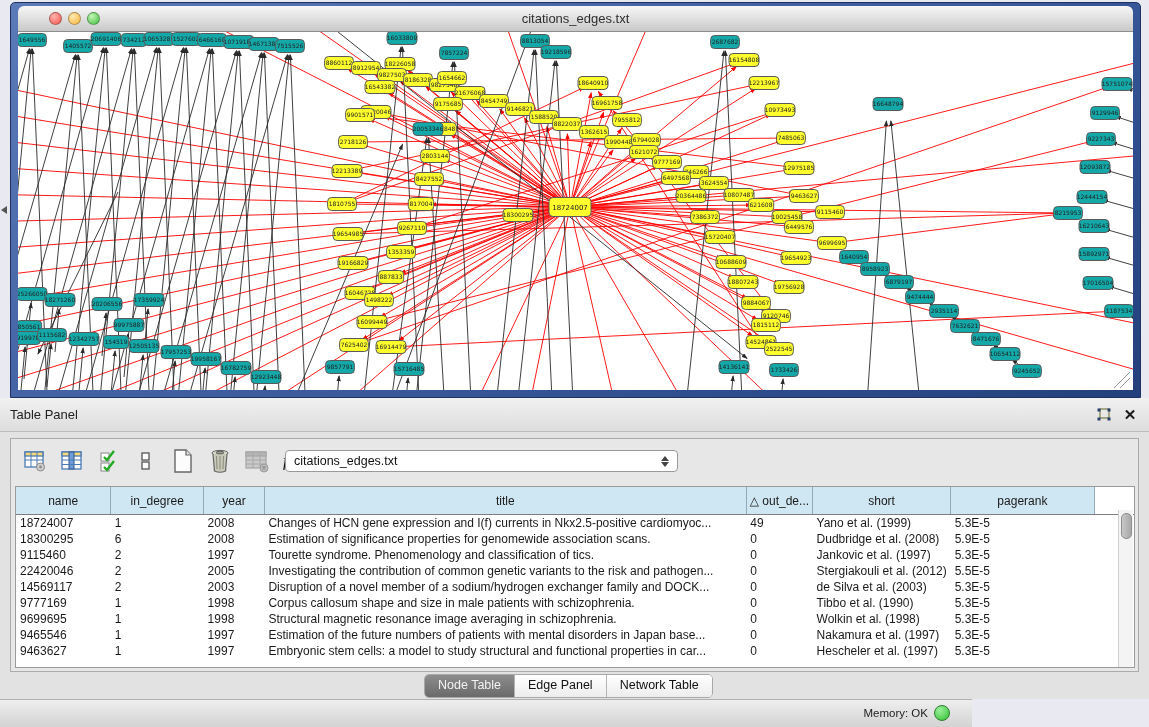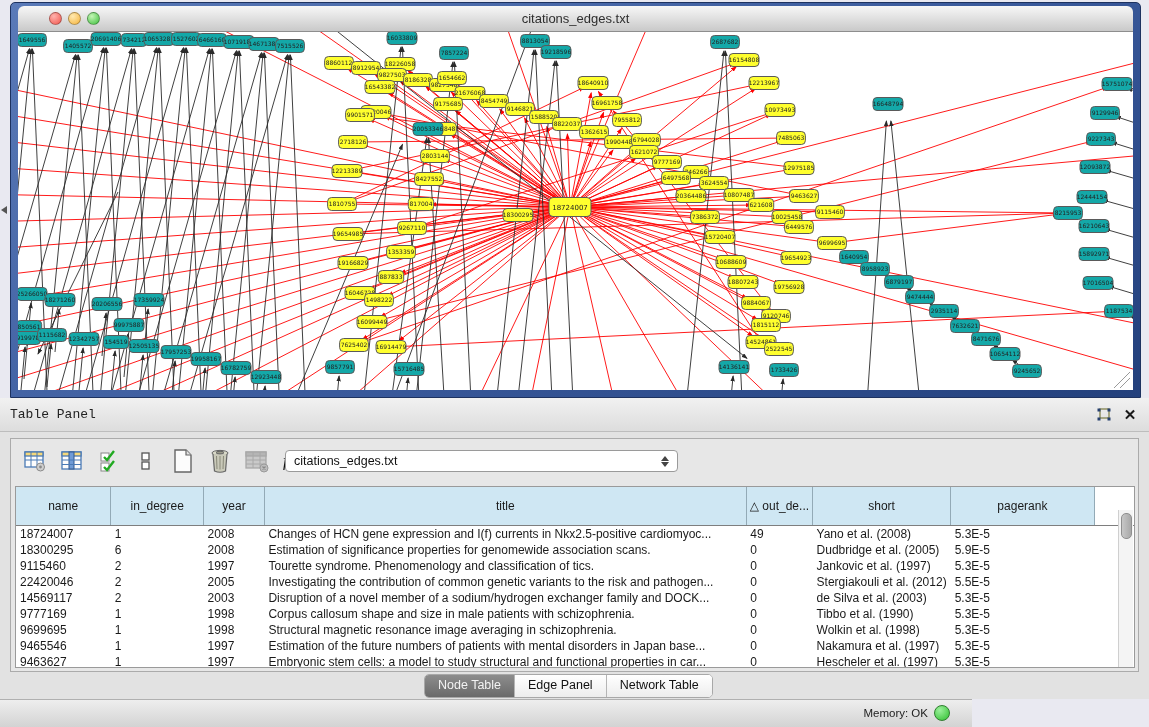--- a/index.html
+++ b/index.html
@@ -22,21 +22,21 @@
   .t-green{left:69px;background:radial-gradient(circle at 35% 30%,#c4f5b5,#3dbf3d);}
   .net-canvas{position:absolute;left:18px;top:32px;width:1115px;height:358px;
               background:#fff;overflow:hidden;}
   .collapse-arrow{position:absolute;left:1px;top:206px;width:0;height:0;
       border-top:4px solid transparent;border-bottom:4px solid transparent;
       border-right:6px solid #555;}
 
   
   .panel-titlebar{position:absolute;left:0;top:398px;width:1149px;height:34px;
       background:linear-gradient(#f1f1f1,#dddddd);border-bottom:1px solid #bdbdbd;box-sizing:border-box;}
-  .panel-title{position:absolute;left:10px;top:9px;font-size:13px;color:#222;font-family:Liberation Mono, monospace;}
+  .panel-title{position:absolute;left:10px;top:9px;font-size:13px;color:#222;}
   .panel-btn{position:absolute;top:8px;width:18px;height:18px;cursor:default;}
   .panel-float{right:36px;}
   .panel-close{right:10px;font-size:15px;font-weight:bold;color:#1a1a1a;text-align:center;line-height:18px;}
   .panel-body{position:absolute;left:0;top:432px;width:1149px;height:267px;background:#e2e2e2;}
   .content-box{position:absolute;left:10px;top:438px;width:1129px;height:234px;
       background:#e7e7e7;border:1px solid #ababab;box-sizing:border-box;}
 
   
   .toolbar{position:absolute;left:22px;top:444px;height:34px;display:flex;align-items:center;gap:11px;}
   .tool{width:26px;height:30px;display:flex;align-items:center;justify-content:center;}
@@ -47,21 +47,21 @@
   .combo-label{font-size:12.5px;color:#111;}
   .combo-arrows{display:flex;flex-direction:column;gap:1px;align-items:center;}
   .combo-arrows .up{width:0;height:0;border-left:4px solid transparent;border-right:4px solid transparent;border-bottom:5px solid #444;}
   .combo-arrows .dn{width:0;height:0;border-left:4px solid transparent;border-right:4px solid transparent;border-top:5px solid #444;}
 
   
   .table-wrap{position:absolute;left:15px;top:486px;width:1120px;height:182px;
       background:#fff;border:1px solid #9a9a9a;box-sizing:border-box;overflow:hidden;}
   table.grid{border-collapse:collapse;table-layout:fixed;font-size:12px;color:#1a1a1a;}
   table.grid th{background:#cfe7f3;border-right:1px solid #93aab6;border-bottom:1px solid #7e7e7e;
-      font-weight:normal;font-size:12px;height:38px;padding:0 3px;text-align:center;
+      font-weight:normal;font-size:12px;height:27px;padding:0 3px;text-align:center;
       overflow:hidden;white-space:nowrap;}
   table.grid th:last-child{border-right:1px solid #93aab6;}
   table.grid td{height:16px;padding:0 4px;white-space:nowrap;overflow:hidden;text-overflow:clip;}
   .vscroll{position:absolute;right:1px;top:23px;width:14px;height:157px;background:#f4f4f4;
       border-left:1px solid #cfcfcf;}
   .vthumb{position:absolute;left:2px;top:3px;width:9px;height:24px;background:linear-gradient(90deg,#c7c7c7,#a8a8a8);
       border:1px solid #8f8f8f;border-radius:5px;}
 
   
   .tabbar{position:absolute;left:424px;top:674px;height:22px;display:flex;
@@ -920,31 +920,31 @@
             <th style="background: rgb(255, 255, 255); border-right: none;"></th>
           </tr>
         </thead>
       <tbody id="grid-body">
           <tr>
             <td>18724007</td>
             <td>1</td>
             <td>2008</td>
             <td>Changes of HCN gene expression and I(f) currents in Nkx2.5-positive cardiomyoc...</td>
             <td>49</td>
-            <td>Yano et al. (2008)</td>
+            <td>Yano et al. (1999)</td>
             <td>5.3E-5</td>
             <td></td>
           </tr>
           <tr>
             <td>18300295</td>
             <td>6</td>
             <td>2008</td>
             <td>Estimation of significance properties for genomewide association scans.</td>
             <td>0</td>
-            <td>Dudbridge et al. (2005)</td>
+            <td>Dudbridge et al. (2008)</td>
             <td>5.9E-5</td>
             <td></td>
           </tr>
           <tr>
             <td>9115460</td>
             <td>2</td>
             <td>1997</td>
             <td>Tourette syndrome. Phenomenology and classification of tics.</td>
             <td>0</td>
             <td>Jankovic et al. (1997)</td>

